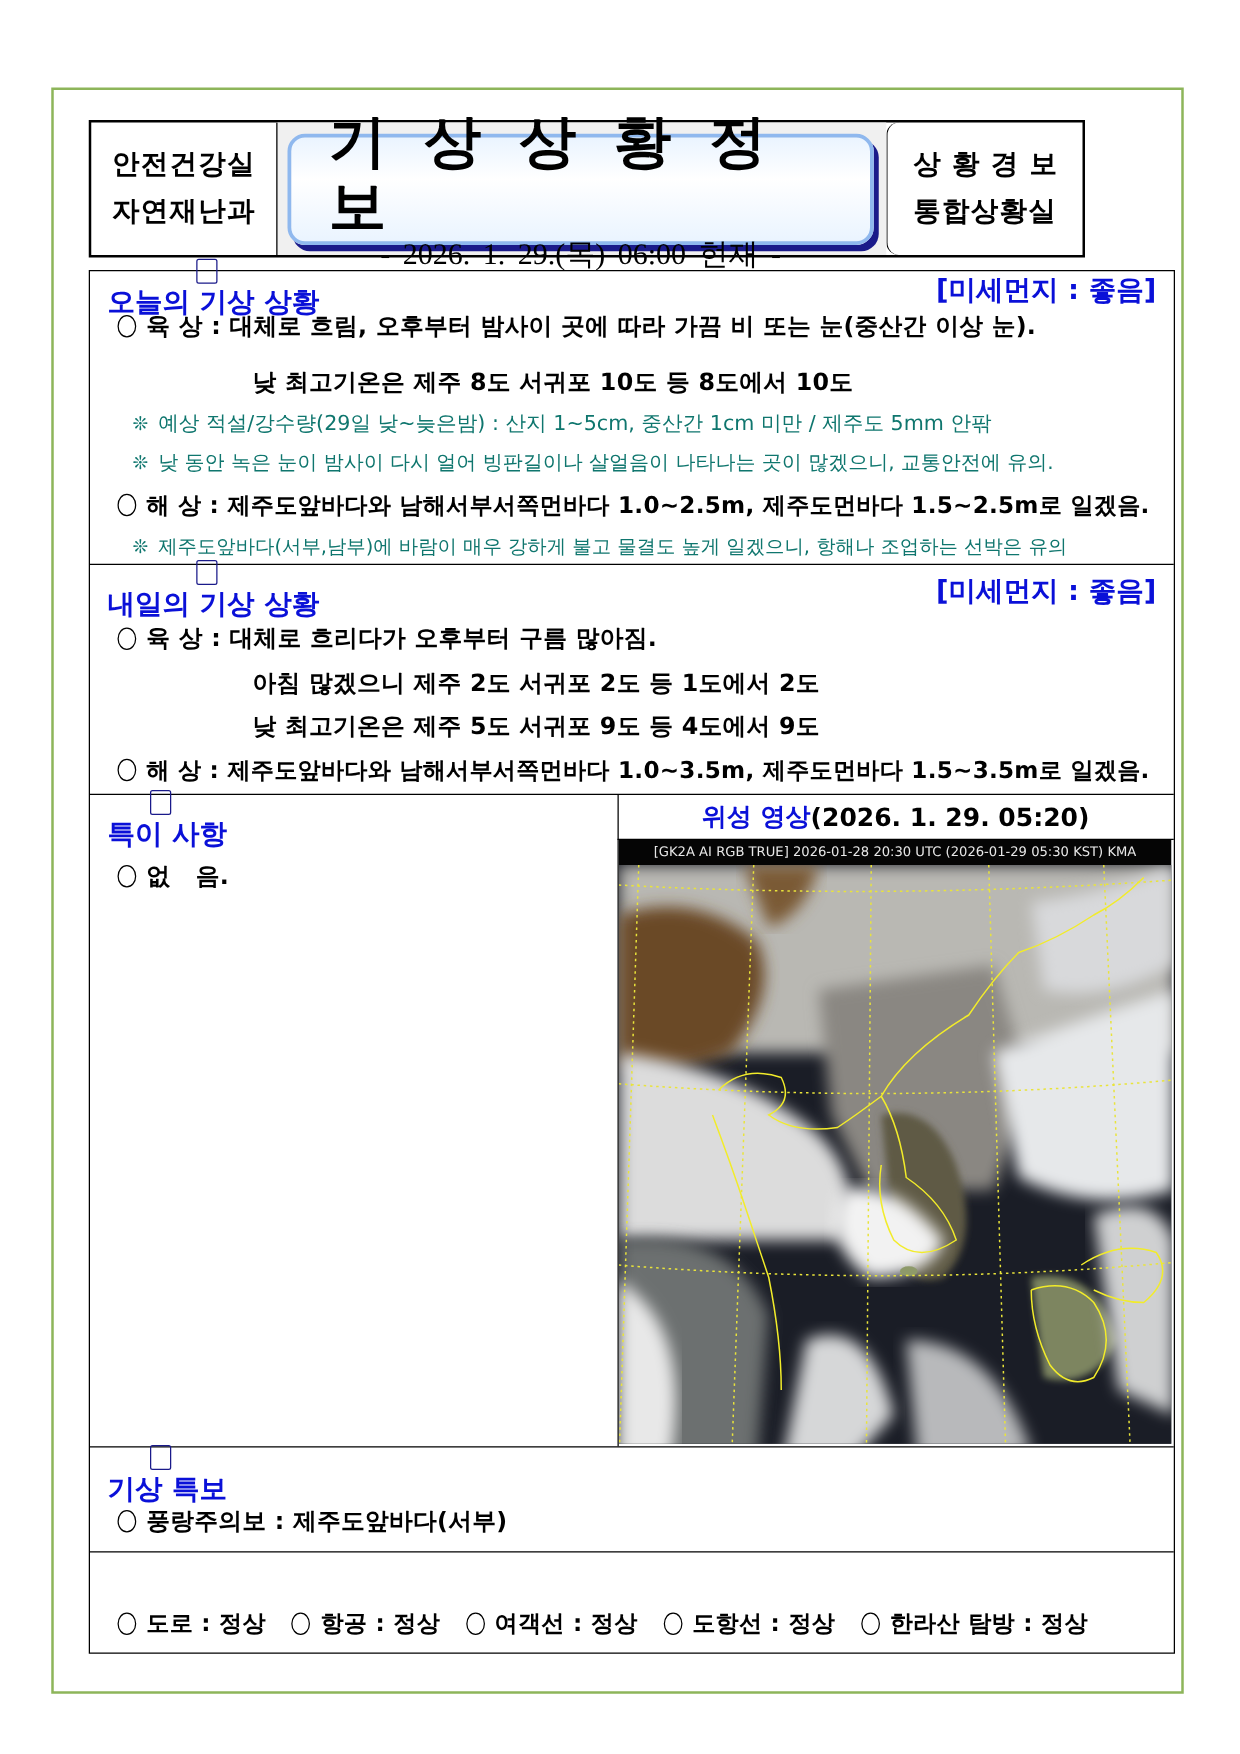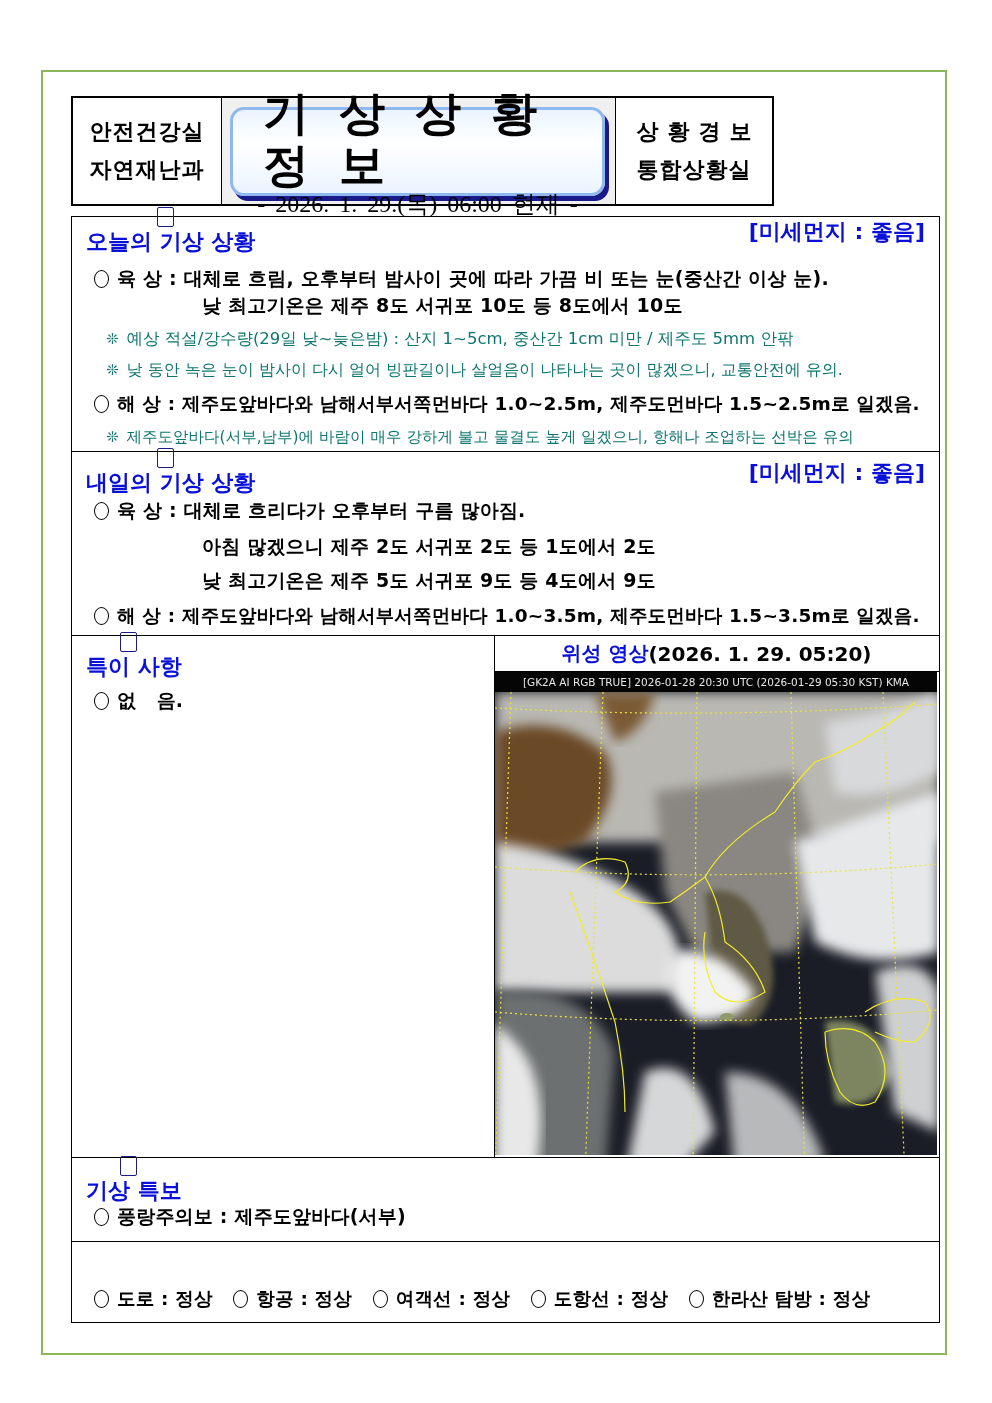--- a/index.html
+++ b/index.html
@@ -2,25 +2,25 @@
 <html><head>
 <meta charset="utf-8">
 <style>
   html, body { margin:0; padding:0; background:#ffffff; }
   body { width:992px; height:1403px; position:relative; overflow:hidden;
          font-family:"DejaVu Sans","Liberation Sans",sans-serif; color:#000; }
   .frame { position:absolute; left:41px; top:70px; width:906px; height:1285px;
            border:2px solid #8db55a; box-sizing:border-box; }
 
   
-  .hdr { position:absolute; left:71px; top:96px; width:703px; height:110px;
+  .hdr { position:absolute; left:71px; top:96px; width:797px; height:110px;
          border:2px solid #000; box-sizing:border-box; display:flex; }
   .hdr-side { width:148px; display:flex; flex-direction:column; justify-content:center;
               align-items:center; font-weight:bold; font-size:22px; line-height:38px; letter-spacing:1px; }
-  .hdr-side.right { width:156px; border-left:1px solid #000; }
+  .hdr-side.right { width:156px; border-left:1px solid #000;border-radius:10px; }
   .hdr-mid { flex:1; background:#f0f0f0; border-left:1px solid #000; position:relative; }
   .title-box { position:absolute; left:8px; top:9px; right:10px; bottom:8px;
                background:linear-gradient(#eaf4ff,#ffffff 40%,#eaf4ff);
                border:3px solid #8fb8ee; border-radius:14px;
                box-shadow:4px 5px 0 #1a1a8a; box-sizing:border-box;
                display:flex; flex-direction:column; align-items:center; justify-content:center; }
   .title-main { font-size:46px; font-weight:bold; letter-spacing:30px; line-height:52px; margin-left:30px; }
   .title-sub { font-family:"Liberation Serif","DejaVu Serif",serif; font-size:24px; line-height:26px; word-spacing:4px; }
 
   
@@ -71,21 +71,21 @@
 <div class="main">
 
   <div class="sec" style="top:0;height:235px;">
     <div class="sec-title">
       <span class="ttl">
           <span class="box"></span>
           <span>오늘의 기상 상황</span>
         </span>
       <span>[미세먼지 : 좋음]</span>
     </div>
-    <div class="line" style="left:22px;top:49px;text-align:right;">
+    <div class="line" style="left:22px;top:31px;text-align:right;">
       <span class="circ"></span><span>육 상 :</span>
       <span>대체로 흐림, 오후부터 밤사이 곳에 따라 가끔 비 또는 눈(중산간 이상 눈).</span>
     </div>
     <div class="line" style="left:130px;top:76px;">낮 최고기온은 제주 8도 서귀포 10도 등 8도에서 10도</div>
     <div class="note" style="left:34px;top:111px;">
       <span class="star">❊</span><span>예상 적설/강수량(29일 낮~늦은밤) : 산지 1~5cm, 중산간 1cm 미만 / 제주도 5mm 안팎</span>
     </div>
     <div class="note" style="left:34px;top:143px;font-size:16px;">
       <span class="star">❊</span><span>낮 동안 녹은 눈이 밤사이 다시 얼어 빙판길이나 살얼음이 나타나는 곳이 많겠으니, 교통안전에 유의.</span>
     </div>

